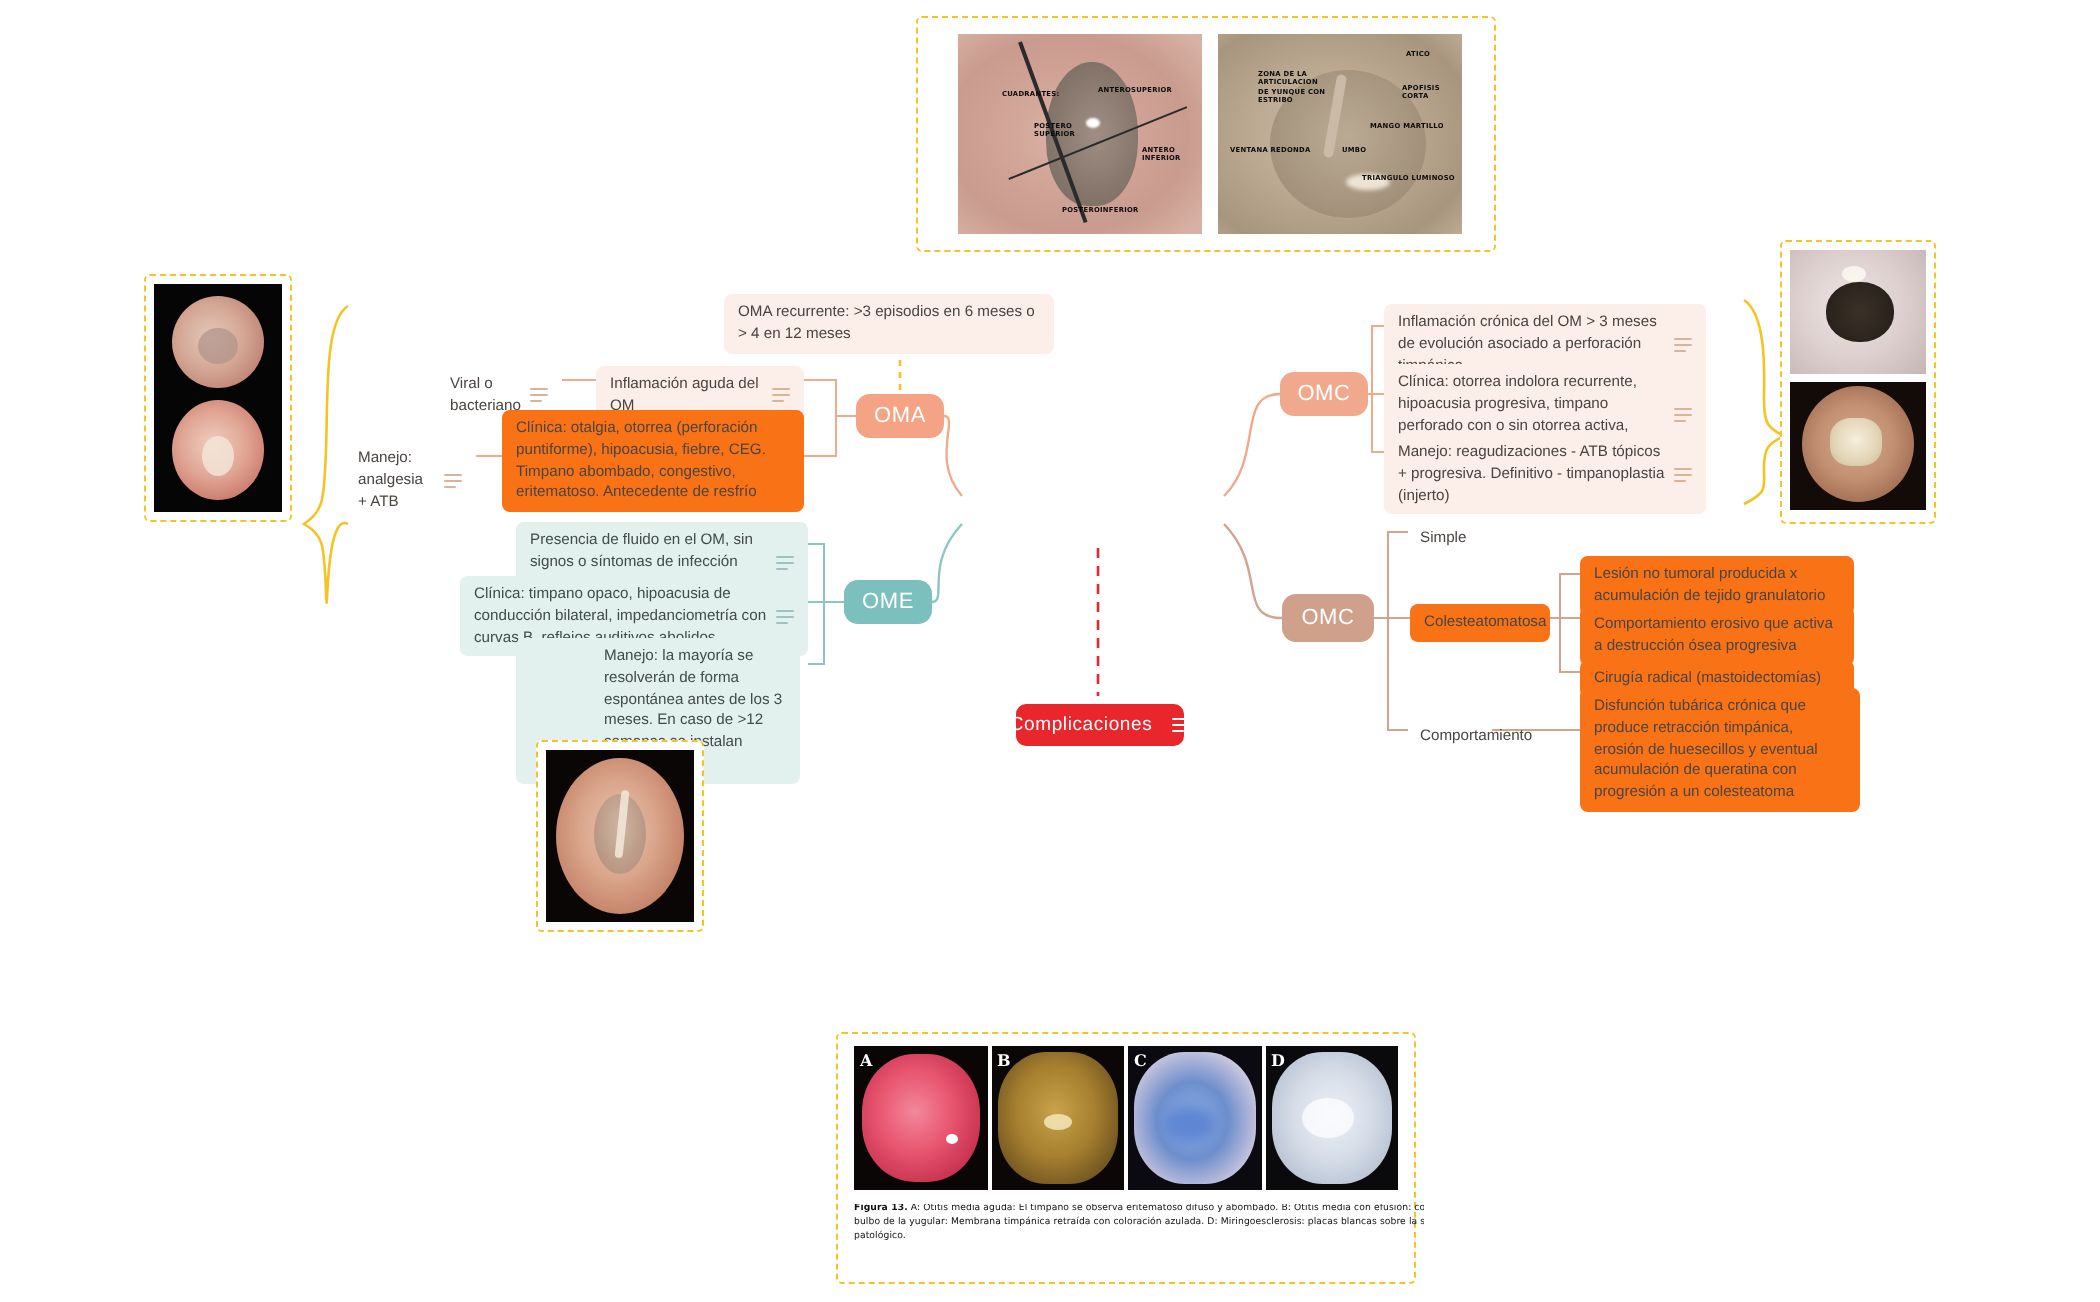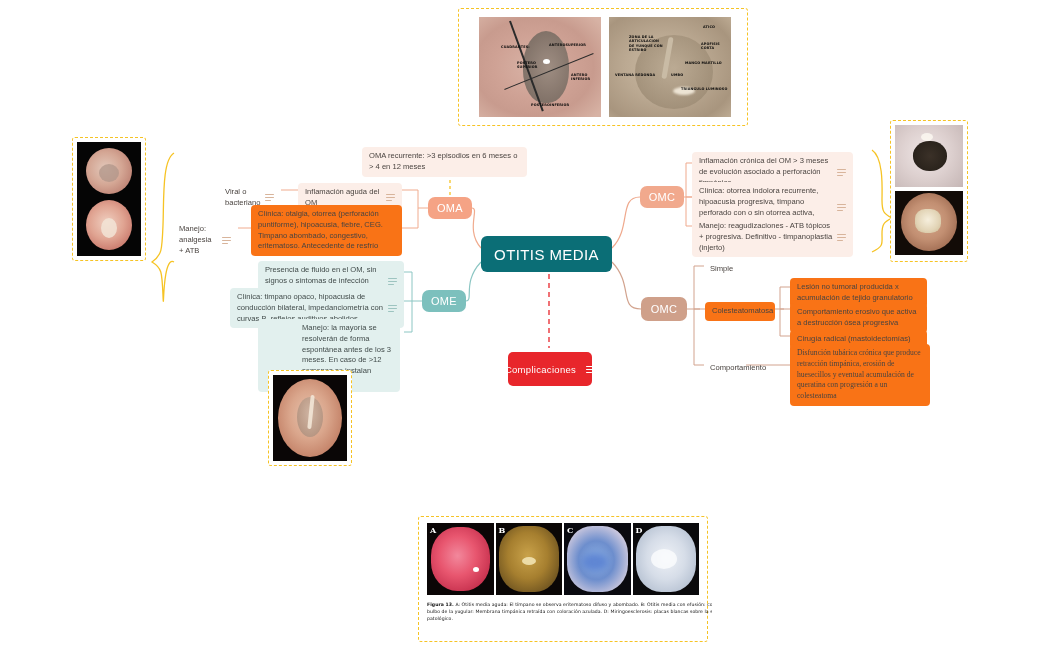--- a/index.html
+++ b/index.html
@@ -23,21 +23,21 @@
   
   .badge{
     position:absolute;border-radius:7px;display:flex;align-items:center;
     justify-content:center;color:#ffffff;font-size:11px;letter-spacing:.3px;
   }
   .badge-oma{left:428px;top:197px;width:44px;height:22px;background:#f5a385;}
   .badge-ome{left:422px;top:290px;width:44px;height:22px;background:#7cc0bd;}
   .badge-omc1{left:640px;top:186px;width:44px;height:22px;background:#f1a98d;}
   .badge-omc2{left:641px;top:297px;width:46px;height:24px;background:#cfa08a;}
   .badge-comp{
-    left:508px;top:352px;width:84px;height:34px;background:#e8262b;border-radius:5px;
+    left:508px;top:352px;width:84px;height:21px;background:#e8262b;border-radius:5px;
     font-size:9.5px;gap:6px;
   }
 
   
   .leaf{
     position:absolute;border-radius:4px;padding:4px 7px;
     font-size:7.6px;line-height:1.42;box-sizing:border-box;
   }
   .leaf .txt{display:block;}
   .peach{background:#fceee8;color:#4a4440;}
@@ -121,23 +121,20 @@
     <path d="M694,309 L694,365 L704,365" fill="none" stroke="#d2a38e" stroke-width="1"></path>
 
     <path d="M774,309 L784,309" fill="none" stroke="#d2a38e" stroke-width="1"></path>
     <path d="M780,309 L780,287 L790,287" fill="none" stroke="#d2a38e" stroke-width="1"></path>
     <path d="M780,309 L790,309" fill="none" stroke="#d2a38e" stroke-width="1"></path>
     <path d="M780,309 L780,336 L790,336" fill="none" stroke="#d2a38e" stroke-width="1"></path>
 
     <path d="M746,365 L790,365" fill="none" stroke="#d2a38e" stroke-width="1"></path>
   </svg>
 
-  <div class="central">
-    <span>OTITIS MEDIA</span>
-  </div>
 
   <div class="badge badge-oma">
     <span>OMA</span>
   </div>
 
   <div class="leaf peach" style="left:362px;top:147px;width:165px;">
     <span class="txt">OMA recurrente: &gt;3 episodios en 6 meses o &gt; 4 en 12 meses</span>
   </div>
 
   <div class="leaf peach leafrow" style="left:298px;top:183px;width:104px;">
@@ -247,21 +244,21 @@
     <span class="txt">Comportamiento erosivo que activa a destrucción ósea progresiva</span>
   </div>
   <div class="leaf peach2" style="left:790px;top:330px;width:137px;">
     <span class="txt">Cirugía radical (mastoidectomías)</span>
   </div>
 
   <div class="leaf plain" style="left:703px;top:359px;width:60px;">
     <span class="txt">Comportamiento</span>
   </div>
 
-  <div class="leaf peach2" style="left:790px;top:344px;width:140px;font-family:Liberation Serif, serif;">
+  <div class="leaf peach2" style="left:790px;top:344px;width:140px;">
     <span class="txt">Disfunción tubárica crónica que produce retracción timpánica, erosión de huesecillos y eventual acumulación de queratina con progresión a un colesteatoma</span>
   </div>
 
   <div class="badge badge-comp">
     <span>Complicaciones</span>
     <span class="note whitec">
         <i></i>
         <i></i>
         <i></i>
       </span>

